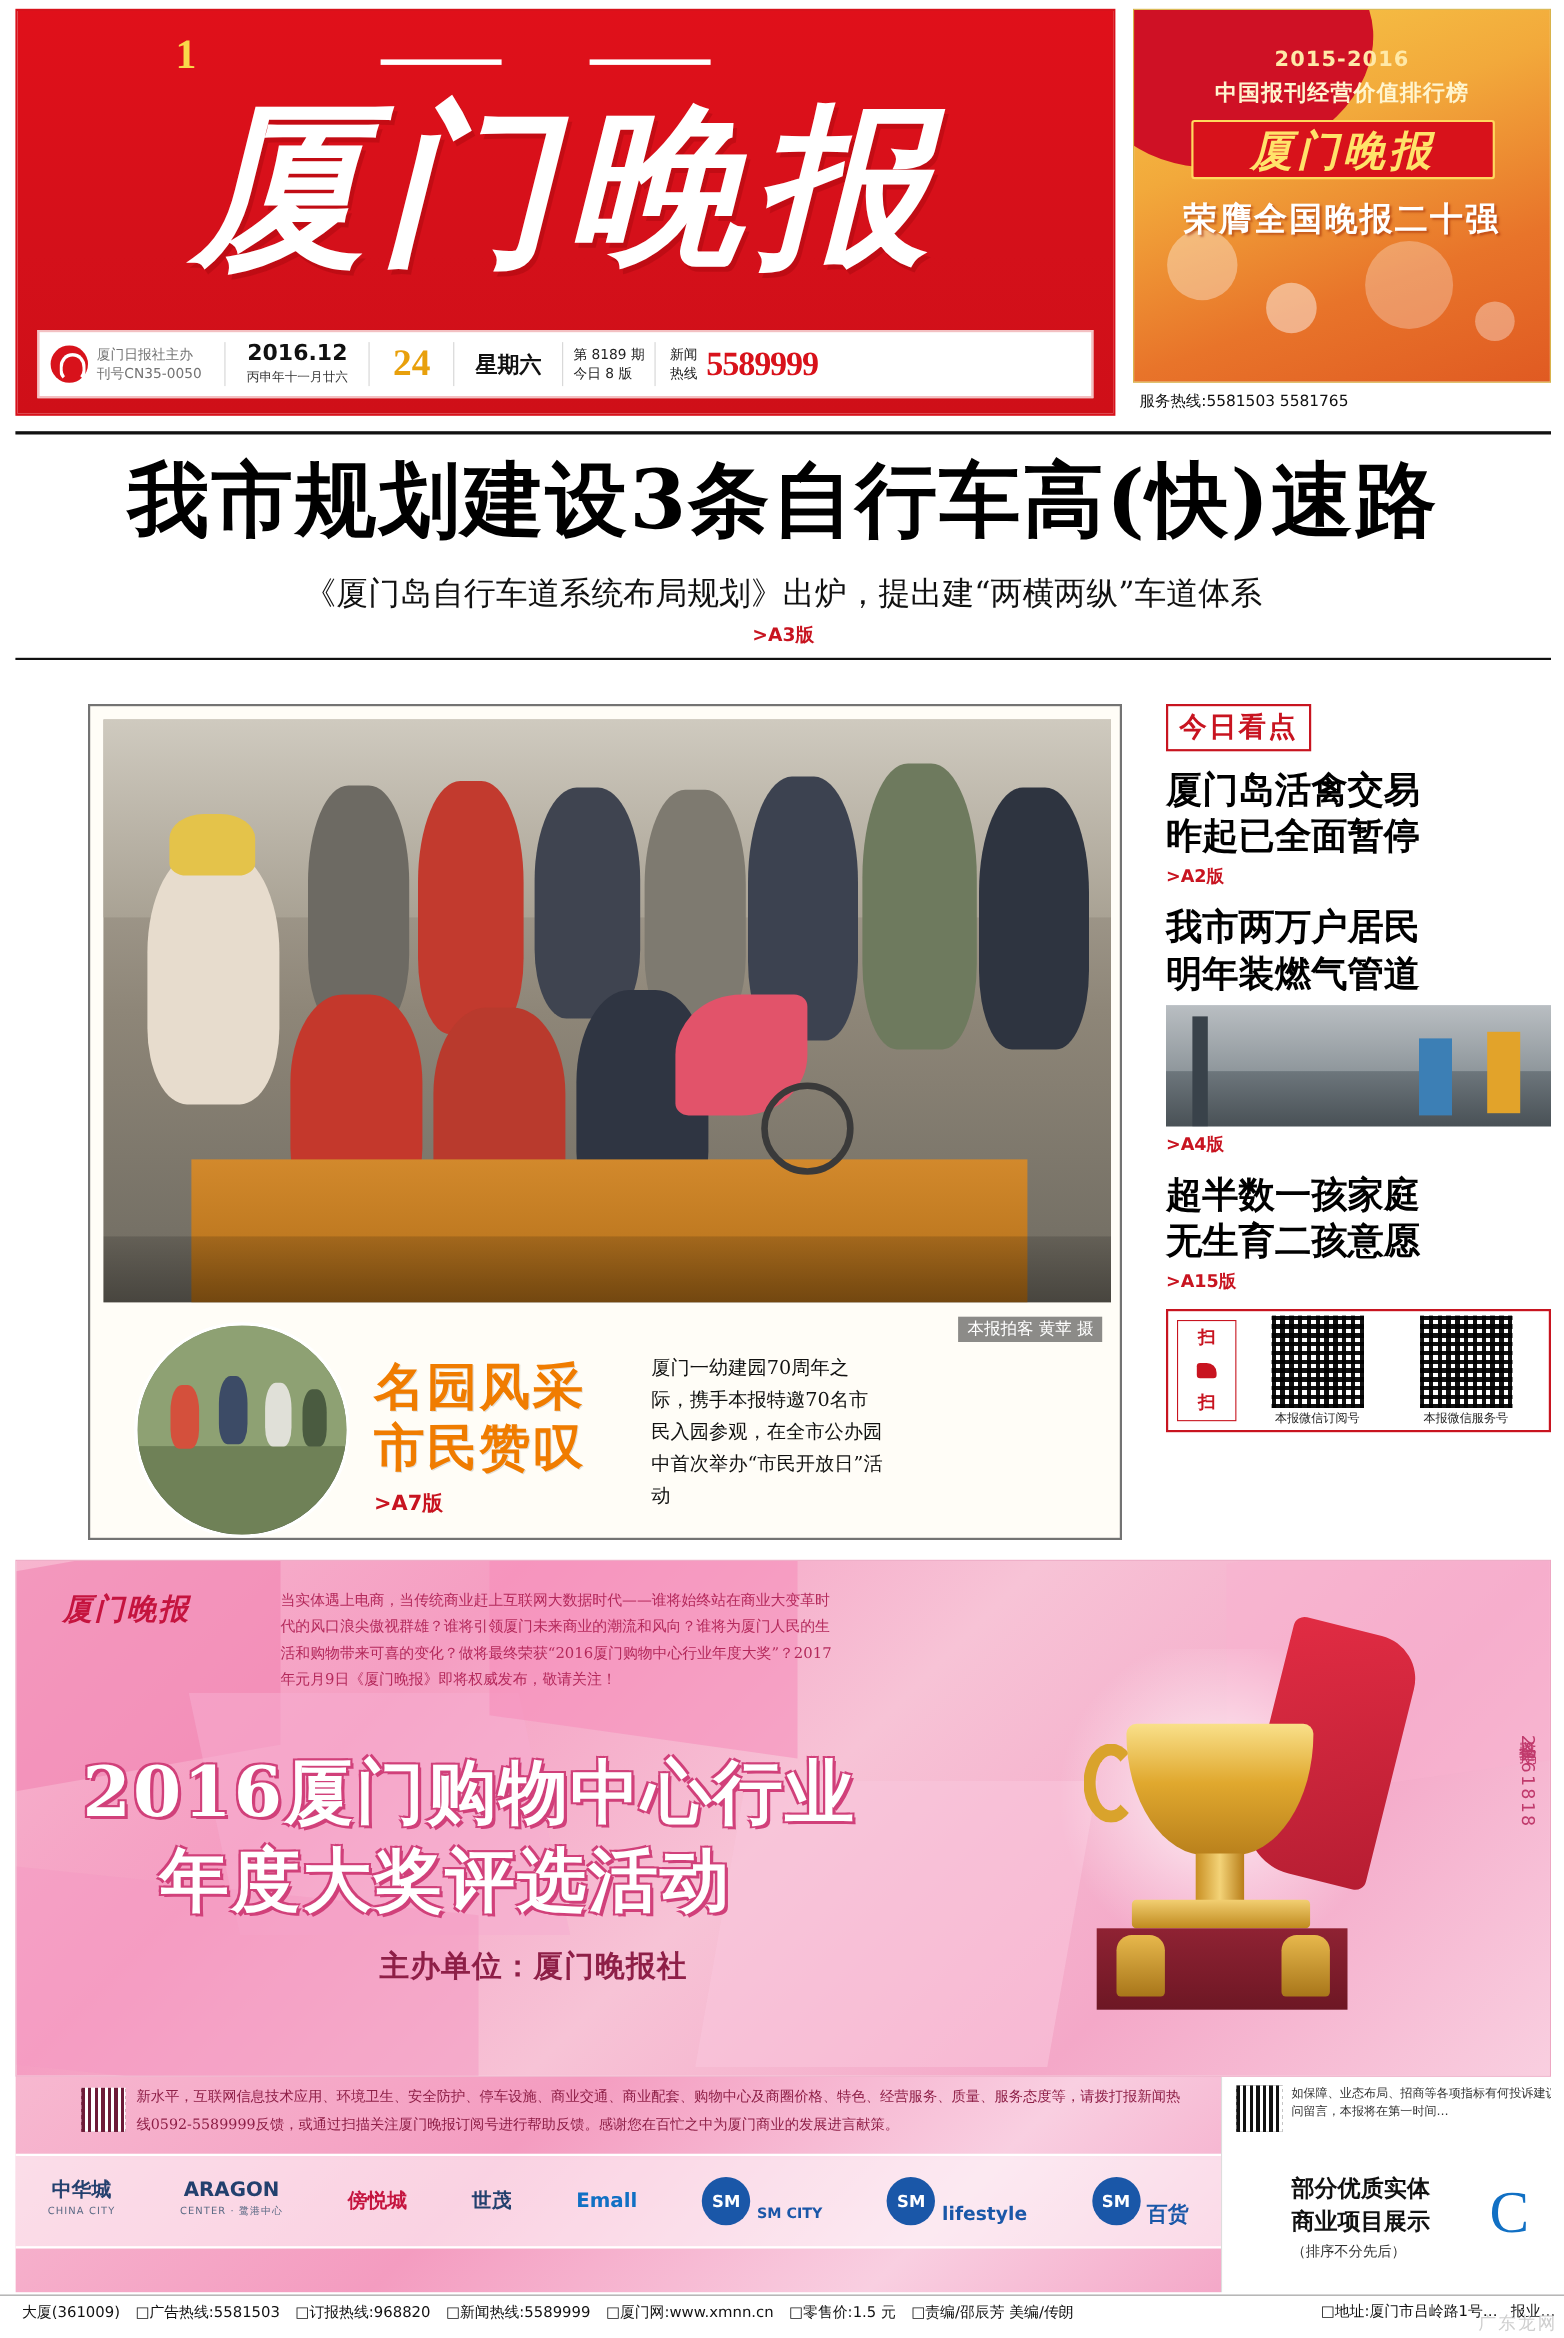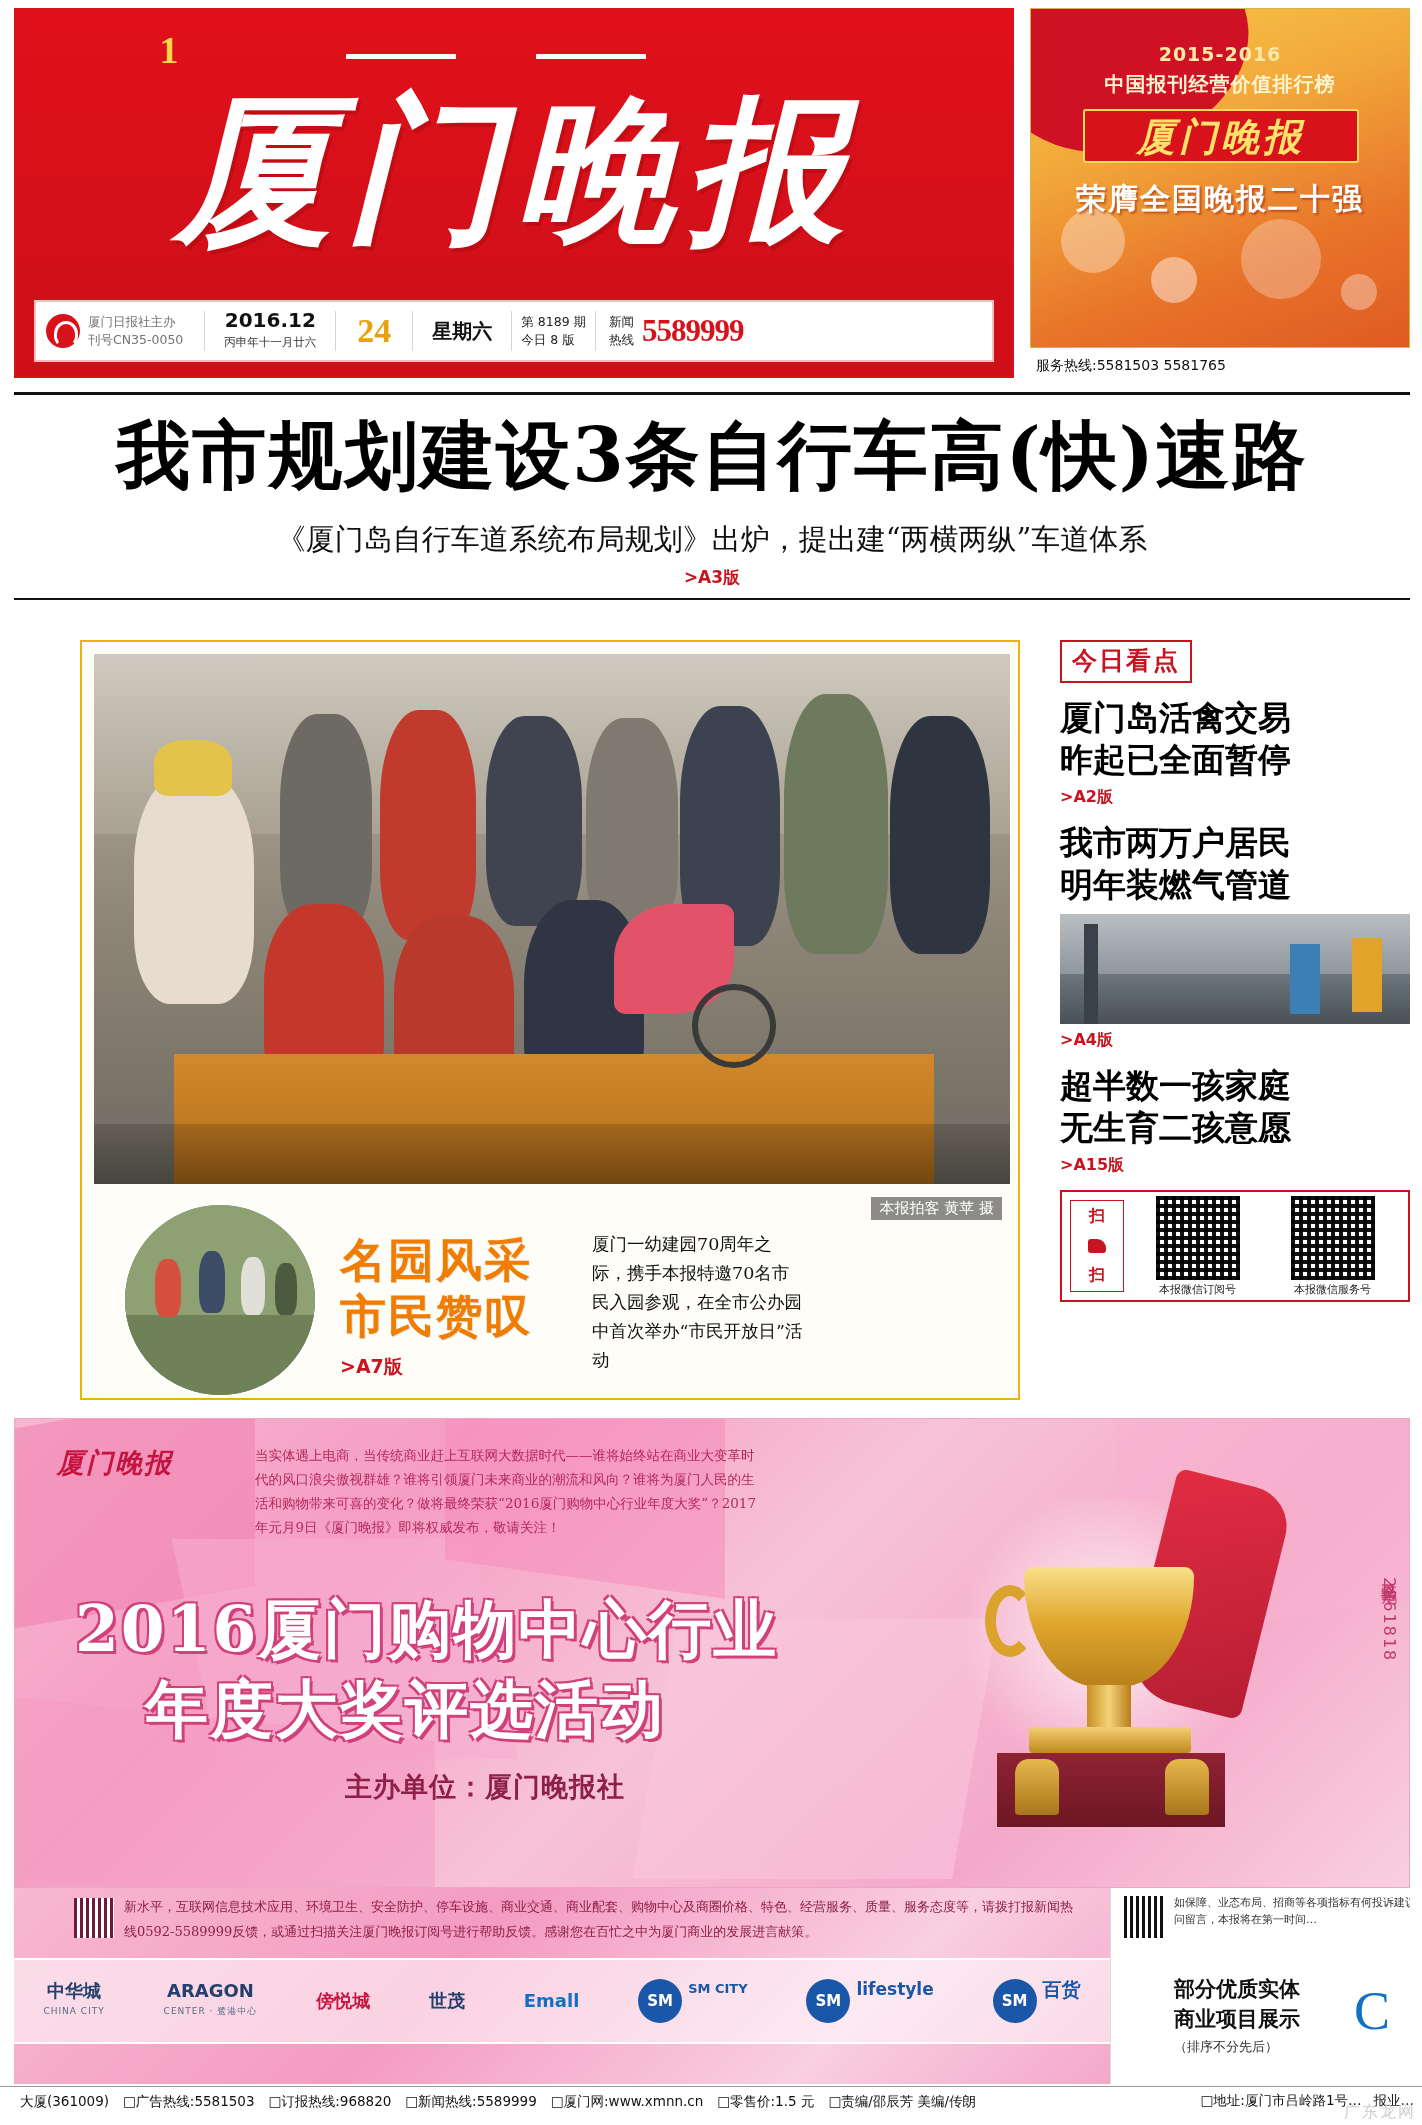--- a/index.html
+++ b/index.html
@@ -150,21 +150,21 @@
     white-space: nowrap;
   }
   .headline-ref {
     position: absolute; left: 14px; top: 566px; width: 1396px;
     text-align: center; font-size: 17px; font-weight: bold; color: #c81420;
   }
 
   
   .photoblock {
     position: absolute; left: 80px; top: 640px; width: 940px; height: 760px;
-    border: 2px solid #eab308; background: #fffdf7; padding: 24px;
+    border: 2px solid #737373; background: #fffdf7; padding: 24px;
   }
   .photo {
     position: absolute; left: 12px; top: 12px; width: 916px; height: 530px;
     background: linear-gradient(180deg,#b9b2a6 0%, #8e8678 50%, #6e6a60 100%);
     overflow: hidden;
   }
   .ph { position: absolute; }
   .ph.person { border-radius: 40% 40% 30% 30%; }
   .photo-credit {
     position: absolute; right: 16px; bottom: 178px;
@@ -346,21 +346,21 @@
   }
   .brand { font-size: 18px; color: #23406e; font-weight: bold; text-align: center; line-height: 20px; white-space: nowrap;}
   .brand .sub { font-size: 9px; color: #5b6a85; font-weight: normal; letter-spacing: 1px; }
   .brand.red { color: #c5143f; }
   .brand.blue { color: #1170c4; }
   .brand.sm {
     width: 44px; height: 44px; border-radius: 50%; background: #1a57a8; color: #fff;
     display: flex; align-items: center; justify-content: center; font-size: 15px;
   }
   .brand-pill {
-    display: flex; align-items: flex-start; gap: 6px;
+    display: flex; align-items: flex-end; gap: 6px;
   }
   .right-title {
     position: absolute; left: 1160px; top: 86px; width: 200px;
     font-size: 21px; font-weight: bold; color: #111; line-height: 30px;
     font-family: "DejaVu Serif","Liberation Serif", serif;
   }
   .right-sub {
     position: absolute; left: 1160px; top: 150px; font-size: 13px; color: #333;
   }
   .right-c {

